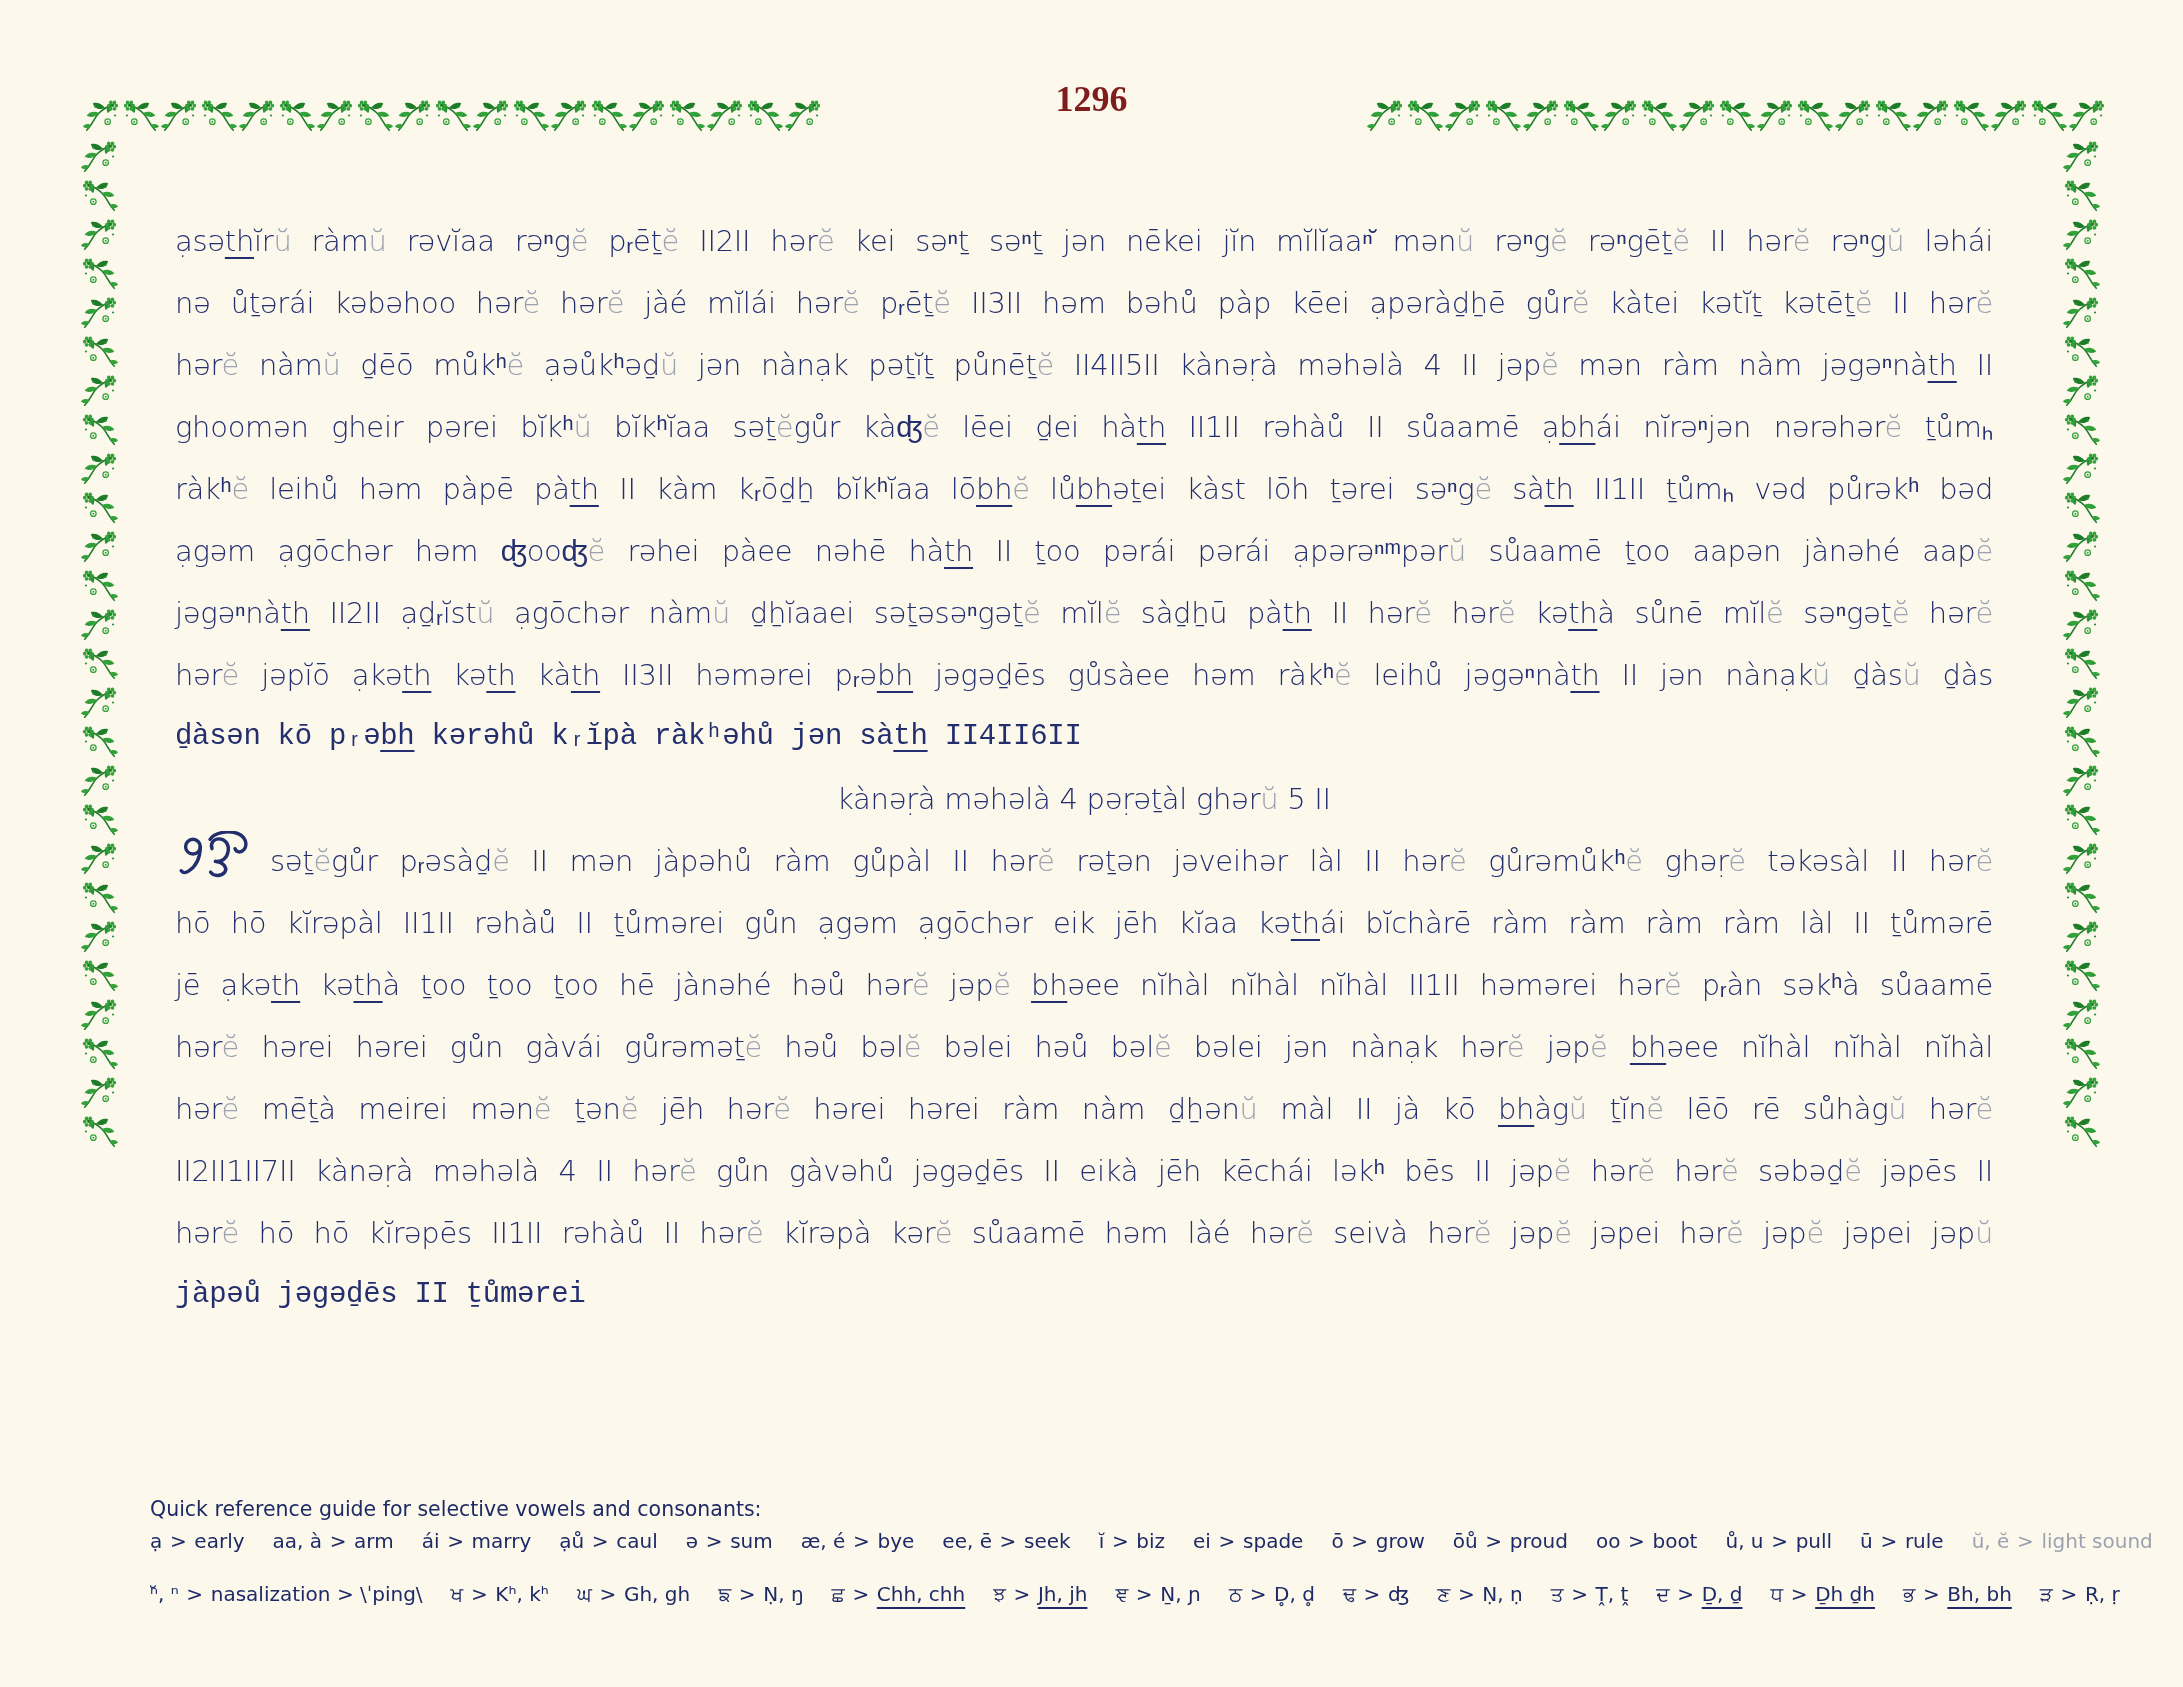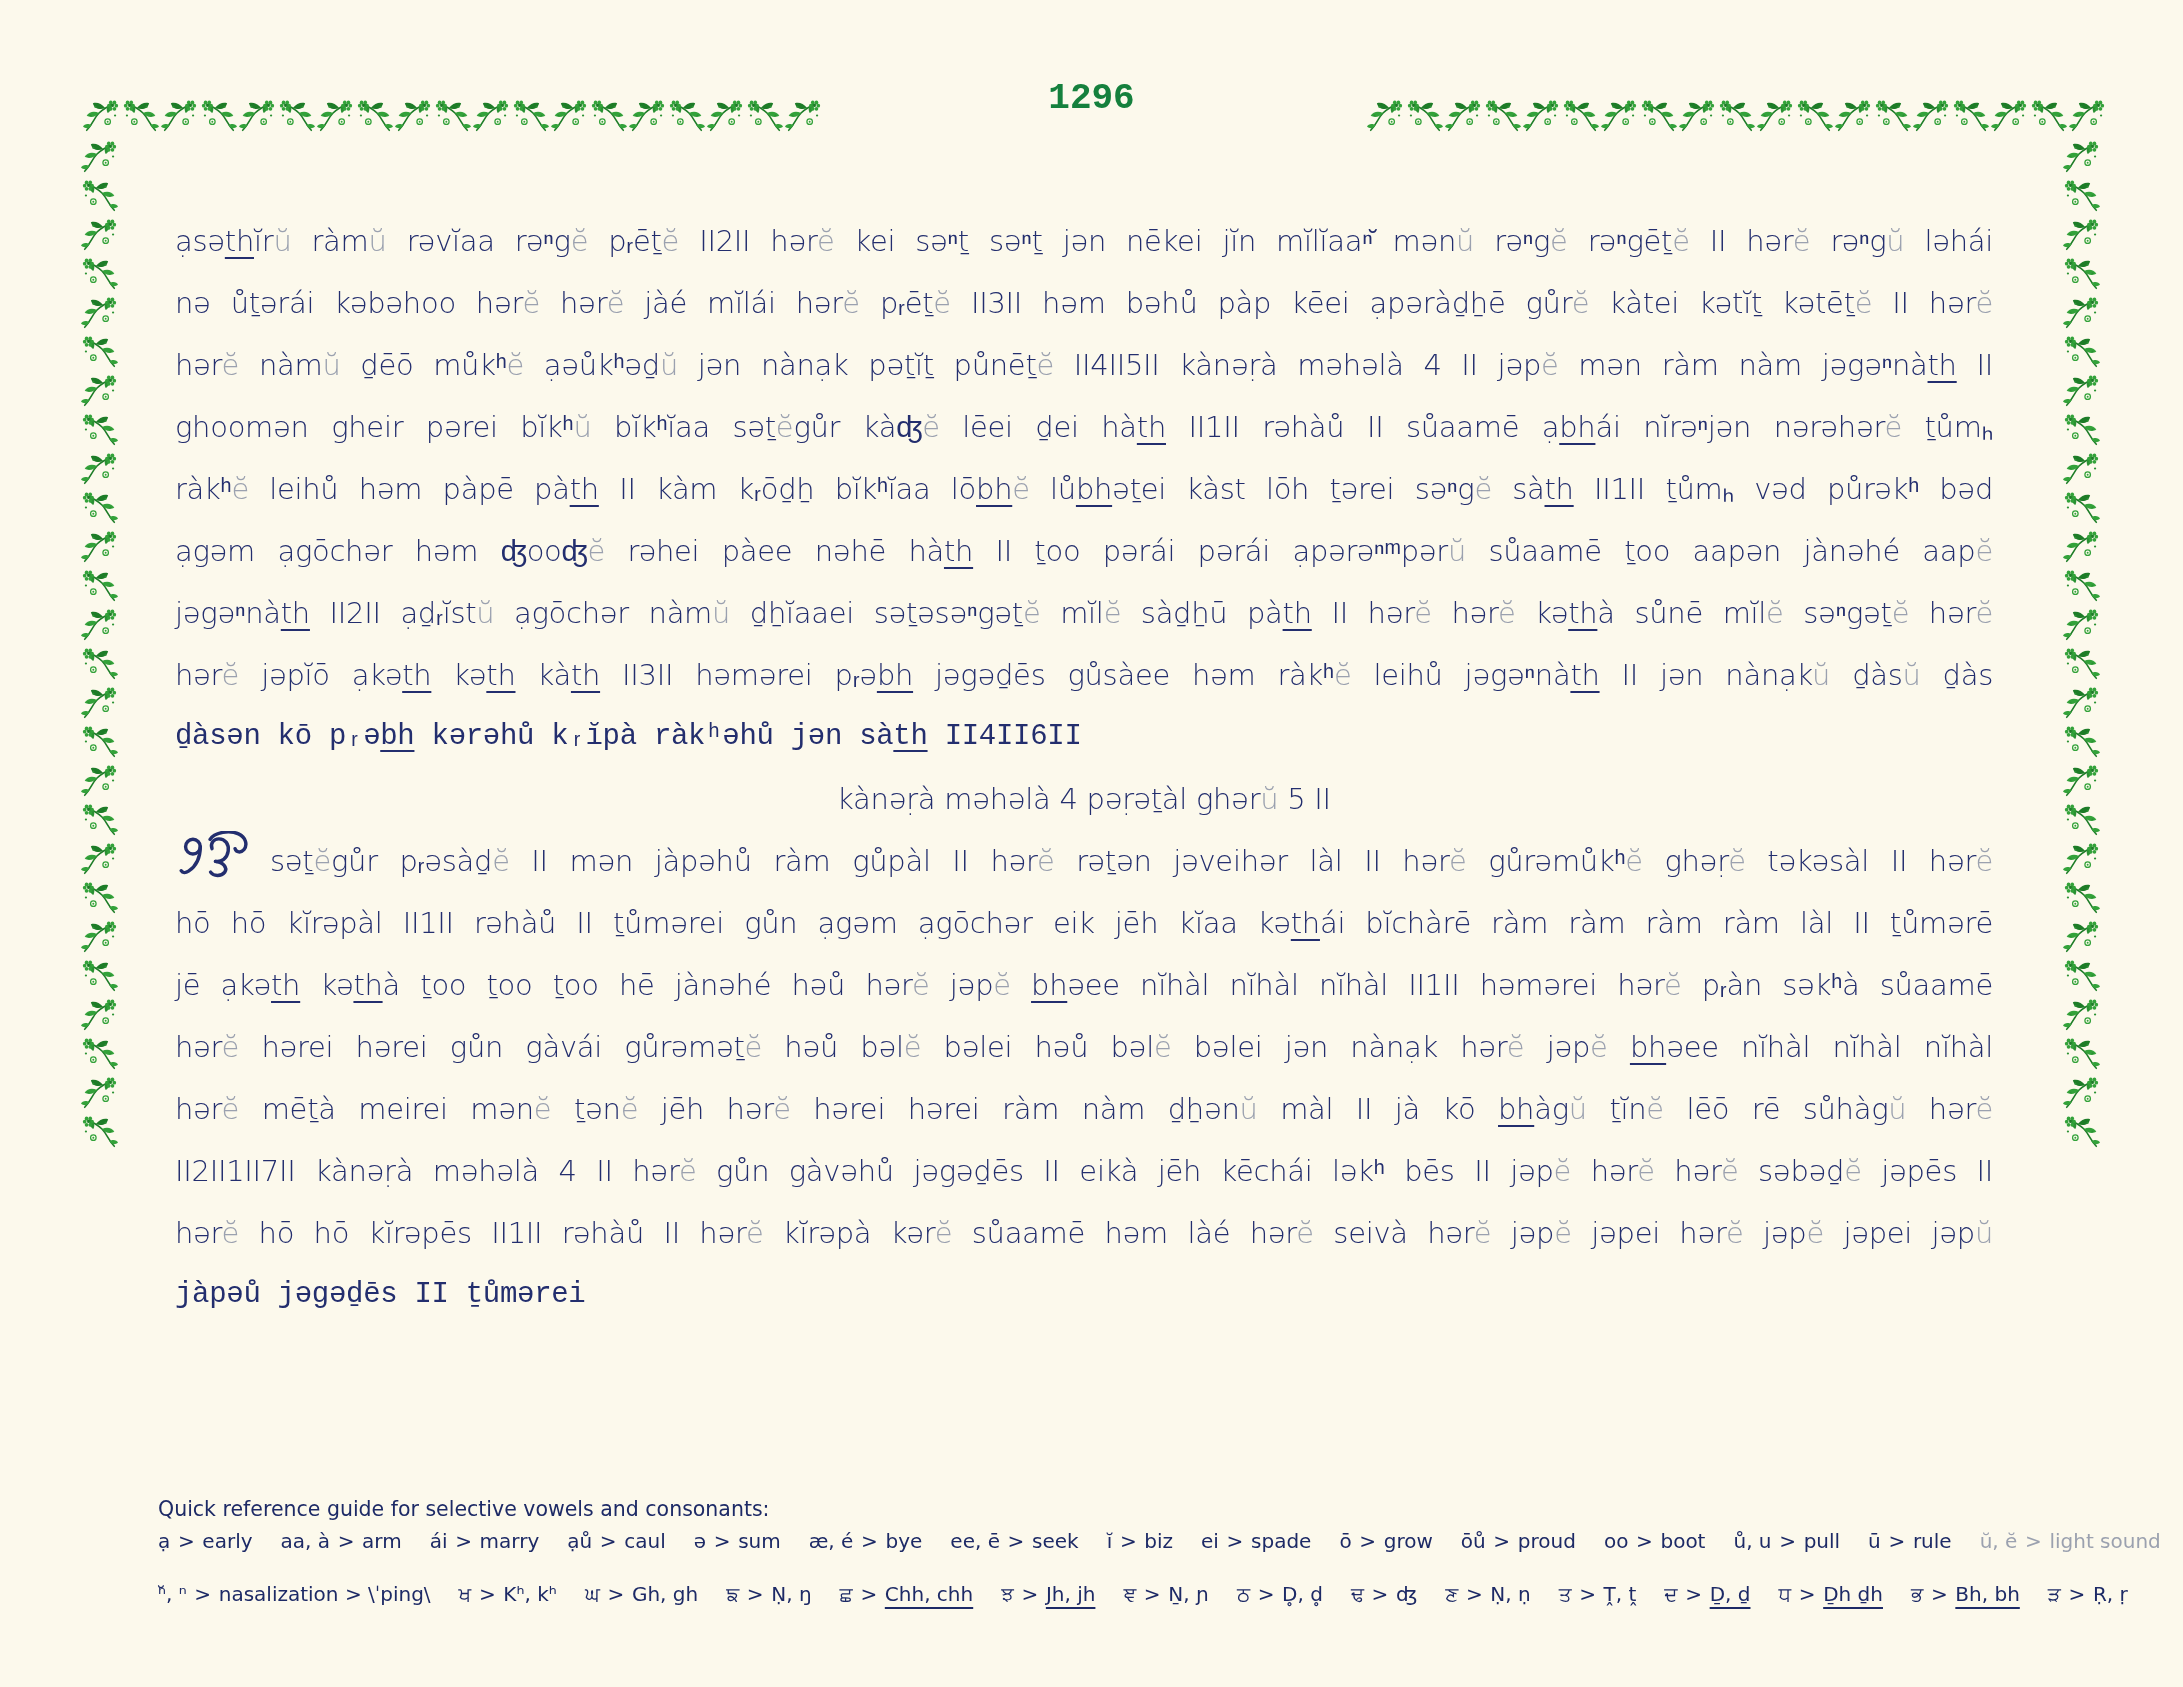--- a/index.html
+++ b/index.html
@@ -15,37 +15,37 @@
   .orn.col{flex-direction:column;}
   .tile{width:37px;height:37px;flex:0 0 auto;}
   .orn .tile:nth-child(even){transform:scaleX(-1);}
   #orn-top-left{left:83px; top:97px;}
   #orn-top-right{left:1367px; top:97px;}
   #orn-left{left:81px; top:138px;}
   #orn-right{left:2063px; top:138px;}
   
   .pageno{
     position:absolute; left:0; top:78px; width:2183px;
-    text-align:center; font-family:Liberation Mono, monospace;
-    font-weight:700; font-size:36px; color:#15803d;
+    text-align:center; font-family:Liberation Serif, serif;
+    font-weight:700; font-size:36px; color:#7f1d1d;
   }
   
   .text-block{
     position:absolute; left:175px; top:210px; width:1818px;
     font-size:29px; font-weight:300; letter-spacing:-0.3px; line-height:62px;
   }
   .line{height:62px; text-align:justify; text-align-last:justify; white-space:normal;}
   .line.last{text-align-last:left;font-family:Liberation Mono, monospace;}
   .line.center{text-align:center; text-align-last:center;}
   .lt{color:#9ba1af;}
   .ul{text-decoration:underline; text-underline-offset:6px; text-decoration-thickness:1.7px;}
   .ikonkar{display:inline-block; width:78px; height:49px; vertical-align:-9.3px; margin-right:17px;}
   
   .legend{
-    position:absolute; left:158px; top:1497px; width:1919px;
+    position:absolute; left:150px; top:1497px; width:1919px;
     font-size:20px; font-weight:400; color:#1d2a66;
   }
   .legend-title{font-size:20.5px; margin-bottom:6.6px;}
   .legend-row{display:flex; flex-wrap:nowrap; gap:0 28px; margin-top:8px; align-items:baseline;}
   .legend-row .lgd-item{white-space:nowrap;}
   .legend-row .k{}
   .legend-row .sep{padding:0 1.3px;}
   .legend-row.cons{margin-top:29px;}
 </style>
 </head>

